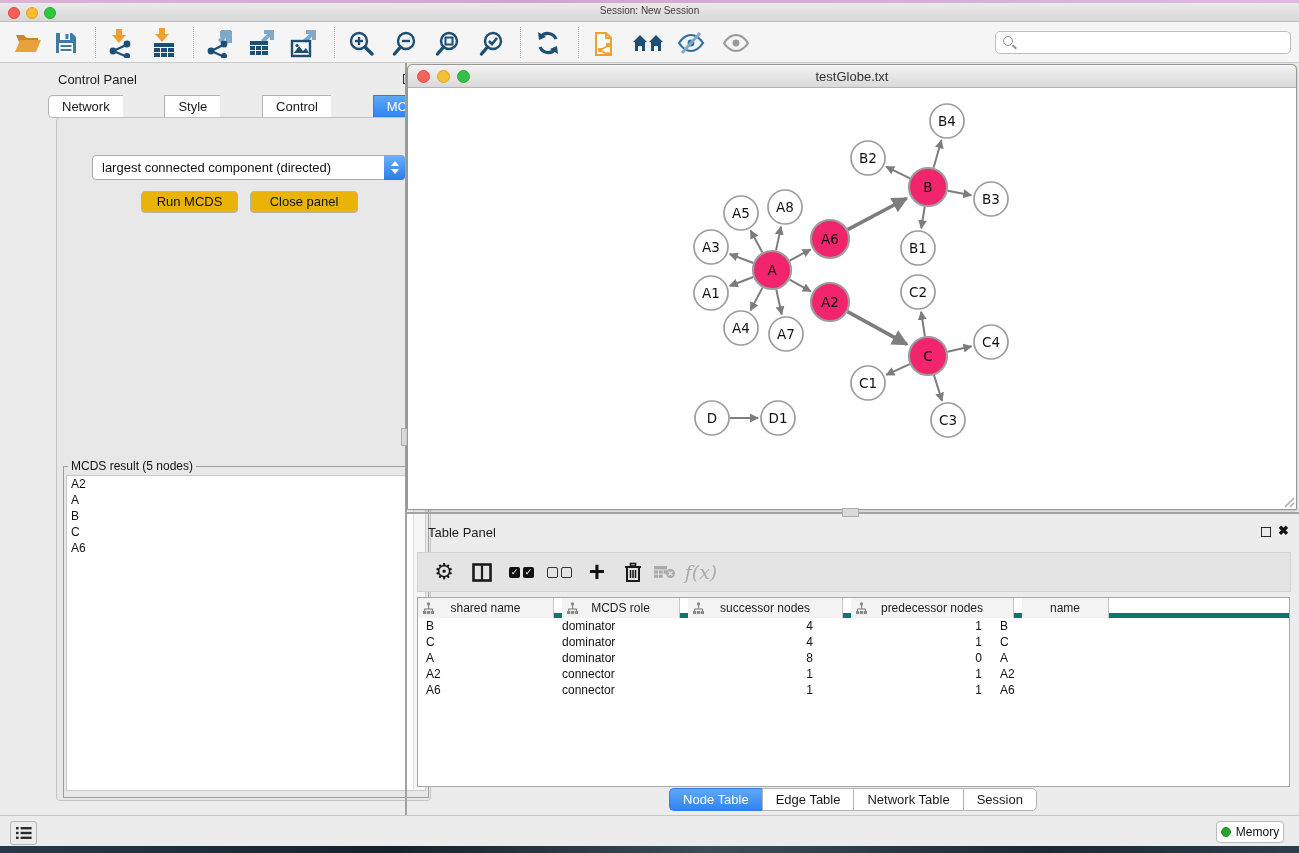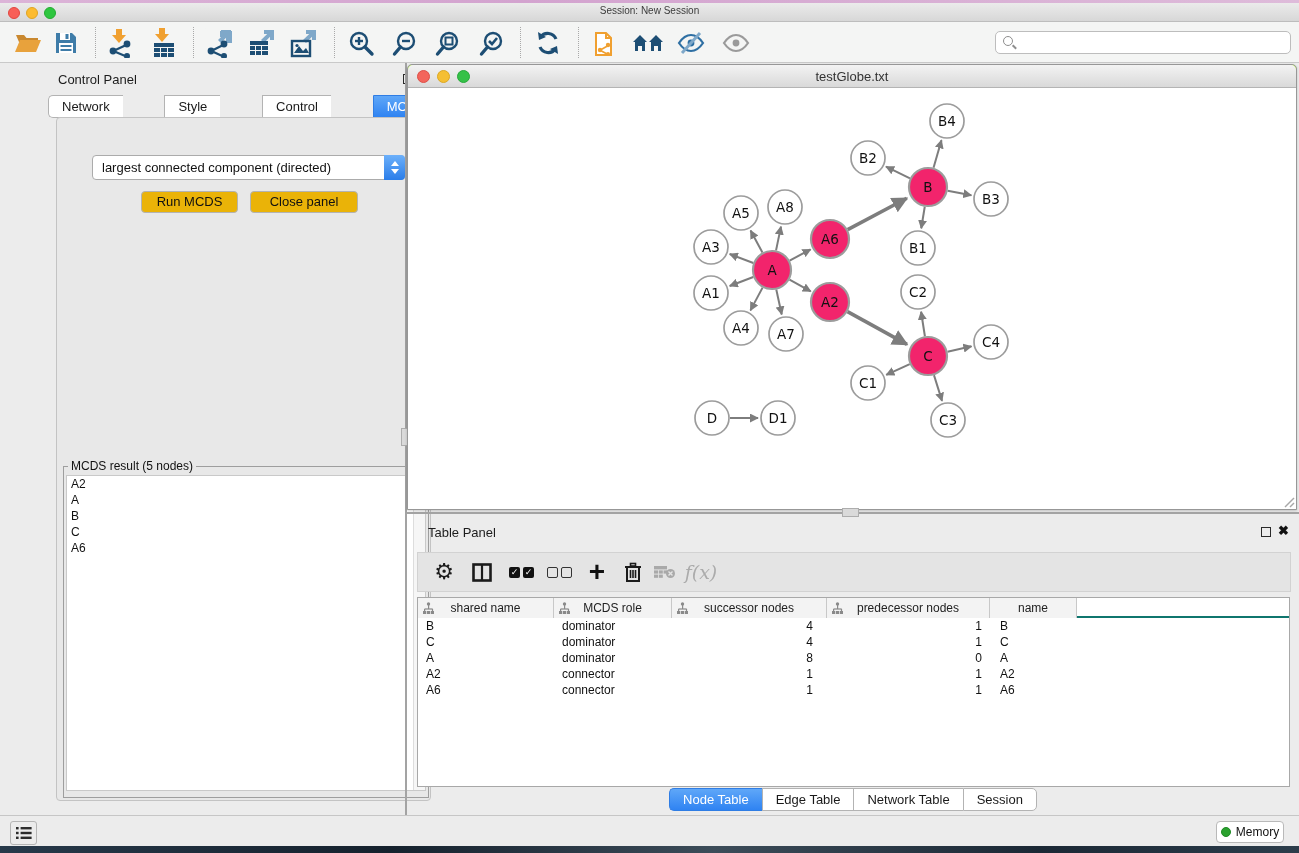--- a/index.html
+++ b/index.html
@@ -105,21 +105,21 @@
   #tp-close { position:absolute; right:10px; top:11px; }
   #tp-toolbar { position:absolute; left:10px; top:37px; width:874px; height:40px;
     background:#e4e4e4; border:1px solid #d2d2d2; }
   .tpi { position:absolute; top:0; height:38px; display:flex; align-items:center; justify-content:center; }
   .chk { width:11px; height:11px; border-radius:2px; margin-right:3px; }
   .chk.on { background:#111; color:#fff; font-size:9px; line-height:11px; text-align:center; }
   .chk.off{ border:1.6px solid #333; background:transparent; }
   #fx { font-family:"DejaVu Serif", serif; font-style:italic; font-size:19px; color:#ababab; }
   #tp-table { position:absolute; left:10px; top:82px; width:873px; height:190px;
     background:#fff; border:1px solid #a8a8a8; overflow:hidden; }
-  .thead { display:flex; height:20px; border-bottom:2px solid #0f766e; }
+  .thead { display:flex; height:20px; border-bottom:5px solid #0f766e;gap:8px; }
   .th { position:relative; background:#f3f3f3; border-right:1px solid #c8c8c8; height:20px;
     display:flex; align-items:center; justify-content:center; font-size:12px; color:#222; }
   .th svg { position:absolute; left:5px; top:4px; }
   .trow { display:flex; height:16px; }
   .td { font-size:12px; color:#111; line-height:16px; white-space:nowrap; overflow:hidden; }
   
   #tp-tabs { position:absolute; left:0; right:0; top:273px; display:flex; justify-content:center; }
   
   #statusbar { position:absolute; left:0; top:815px; width:100%; height:31px;
     background:#ececec; border-top:1px solid #c6c6c6; }

